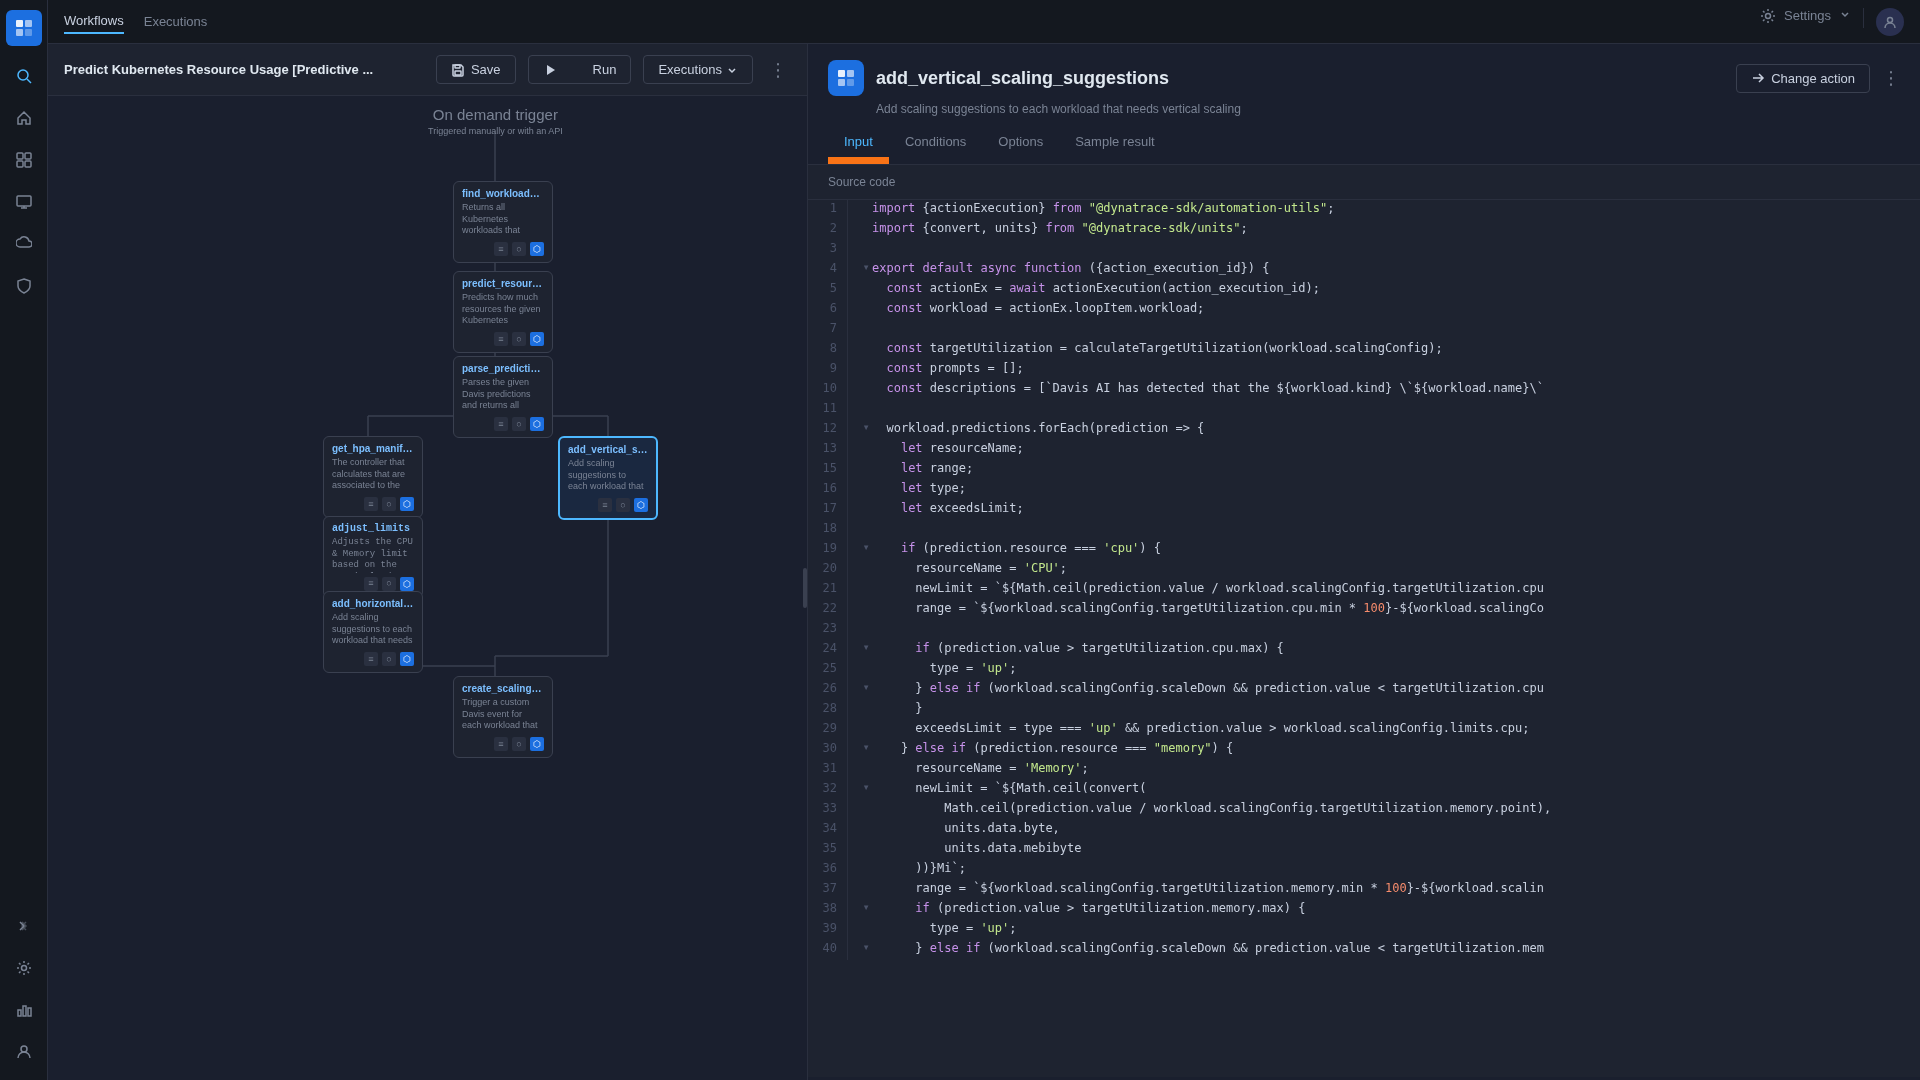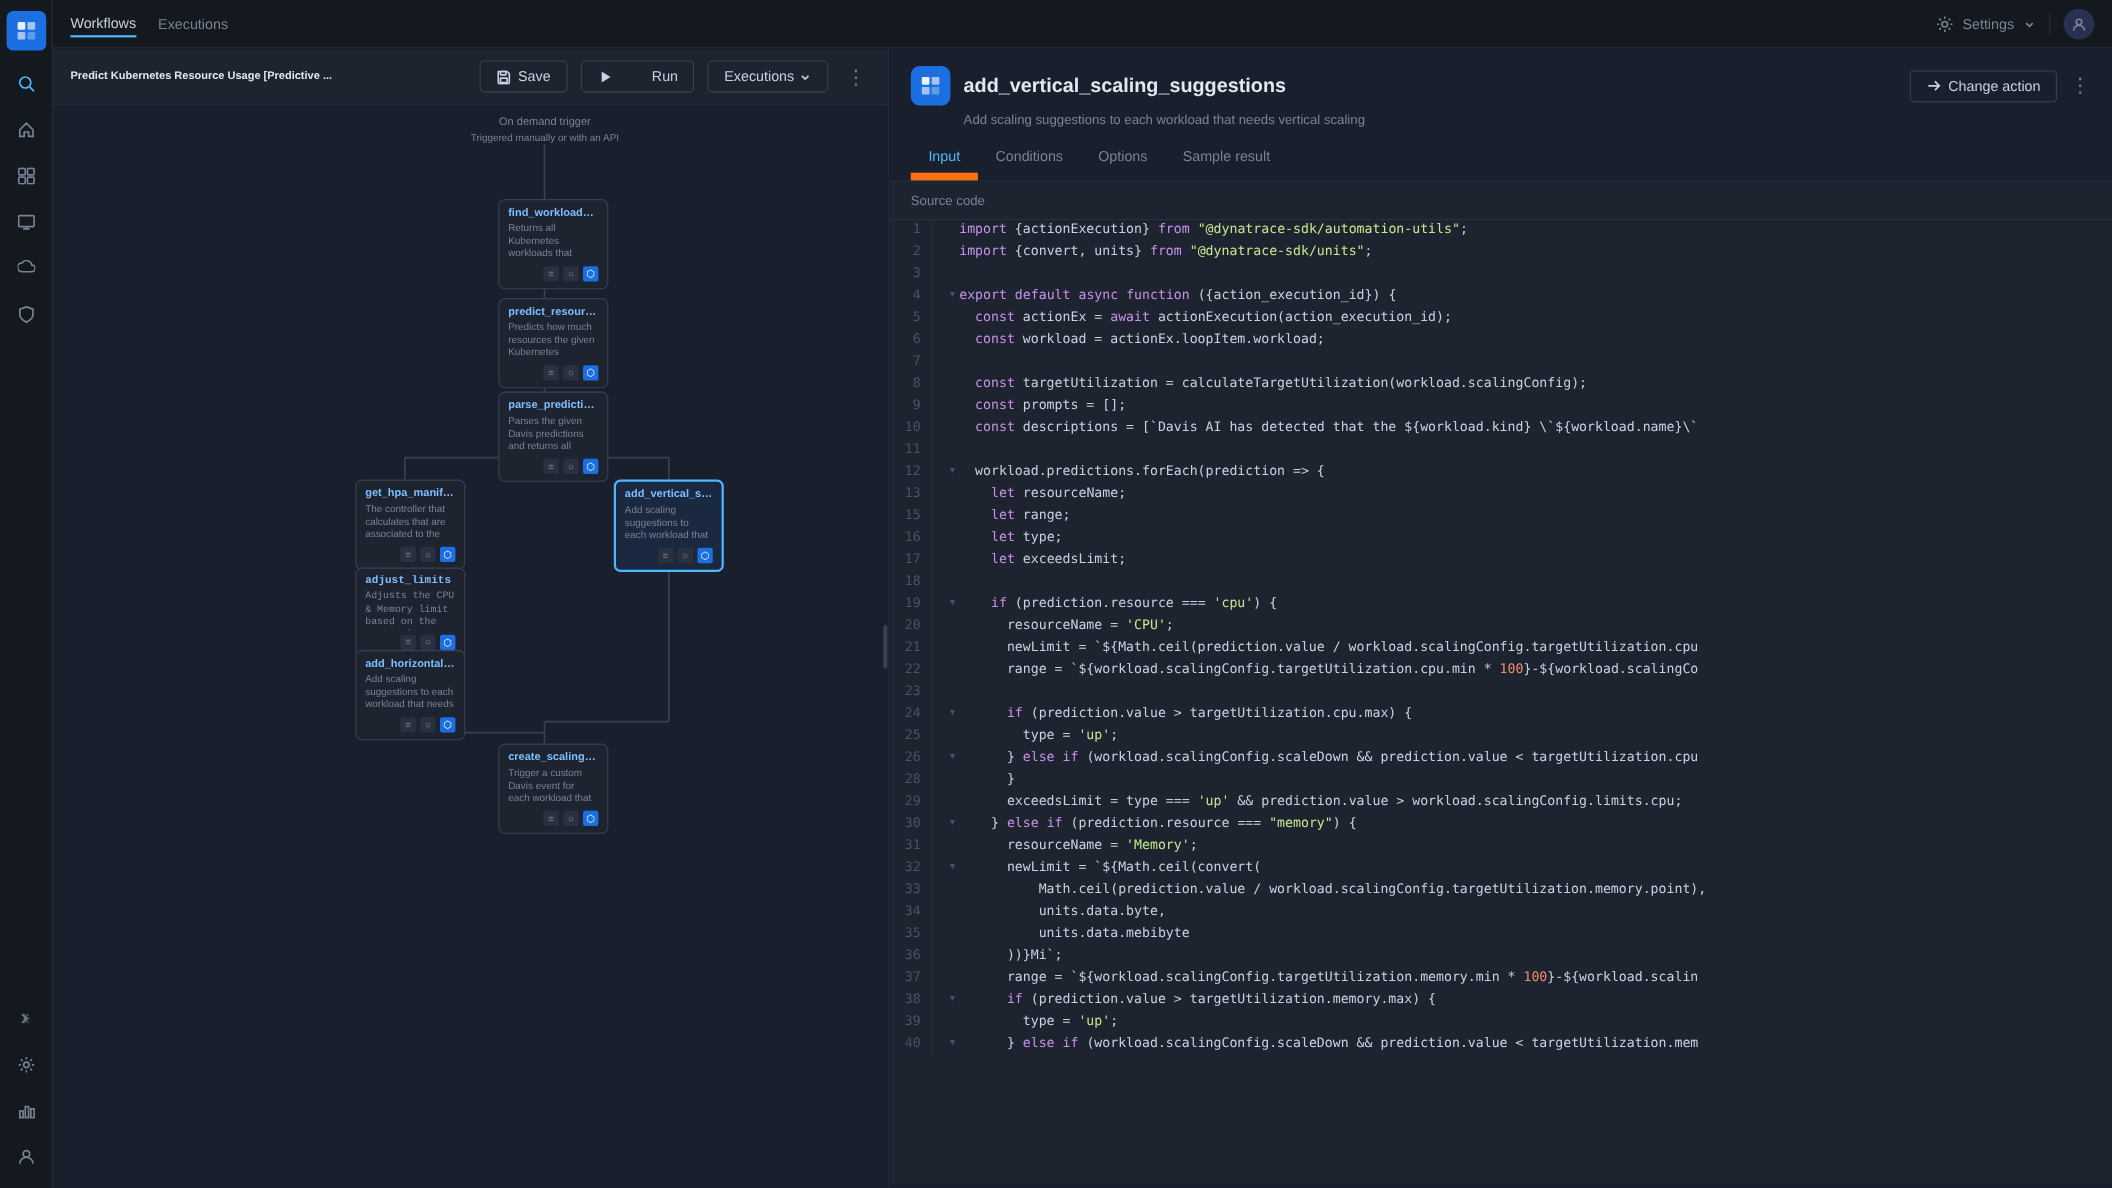--- a/index.html
+++ b/index.html
@@ -96,21 +96,21 @@
       background: #1e2330;
       display: flex;
       align-items: center;
       padding: 0 16px;
       gap: 12px;
       border-bottom: 1px solid #2a2f3e;
       flex-shrink: 0;
     }
     .canvas-title {
       flex: 1;
-      font-size: 10px;
+      font-size: 13px;
       font-weight: 600;
       color: #e0e8f0;
       white-space: nowrap;
       overflow: hidden;
       text-overflow: ellipsis;
     }
     .btn {
       display: flex;
       align-items: center;
       gap: 6px;
@@ -410,21 +410,21 @@
     </svg>
   </div>
 </div>
 
 <div class="main-content">
 
   <div class="top-nav">
     <span class="top-nav-link active">Workflows</span>
     <span class="top-nav-link">Executions</span>
     <div style="flex:1"></div>
-    <div style="display:flex;align-items:center;gap:8px;color:#7a8394;">
+    <div style="display:flex;align-items:flex-start;gap:8px;color:#7a8394;">
       <svg width="16" height="16" viewBox="0 0 16 16" fill="none" stroke="currentColor" stroke-width="1.5">
           <circle cx="8" cy="8" r="2.5"></circle>
           <path d="M8 1v2M8 13v2M1 8h2M13 8h2M3 3l1.5 1.5M11.5 11.5L13 13M3 13l1.5-1.5M11.5 4.5L13 3"></path>
         </svg>
       <span>Settings</span>
       <svg width="12" height="12" viewBox="0 0 12 12" fill="none" stroke="currentColor" stroke-width="1.5">
           <path d="M3 5l3 3 3-3"></path>
         </svg>
       <div style="width:1px;height:20px;background:#2a2f3e;margin:0 4px;"></div>
       <div style="width:28px;height:28px;background:#2a3050;border-radius:50%;display:flex;align-items:center;justify-content:center;color:#7a8394;">
@@ -482,21 +482,21 @@
 
           <line x1="320" y1="535" x2="320" y2="570" stroke="#3a4050" stroke-width="1.5"></line>
           <line x1="320" y1="570" x2="447" y2="570" stroke="#3a4050" stroke-width="1.5"></line>
 
           <line x1="560" y1="383" x2="560" y2="560" stroke="#3a4050" stroke-width="1.5"></line>
           <line x1="447" y1="560" x2="560" y2="560" stroke="#3a4050" stroke-width="1.5"></line>
           <line x1="447" y1="560" x2="447" y2="580" stroke="#3a4050" stroke-width="1.5"></line>
         </svg>
 
         <div style="position:absolute;left:380px;top:10px;text-align:center;">
-          <div style="color:#7a8394;font-size:10px;margin-bottom:3px;">On demand trigger</div>
+          <div style="color:#7a8394;font-size:15px;margin-bottom:3px;">On demand trigger</div>
           <div style="font-size:9px;color:#7a8394;">Triggered manually or with an API</div>
         </div>
 
         <div class="wf-node" style="left:405px;top:85px;width:95px;">
           <div class="wf-node-title">find_workloads_to_scale</div>
           <div class="wf-node-desc">Returns all Kubernetes workloads that should be scaled based on their predictions</div>
           <div class="wf-node-footer">
             <div class="wf-icon-btn">≡</div>
             <div class="wf-icon-btn">○</div>
             <div class="wf-icon-btn" style="background:#1c6fe0;color:white;">⬡</div>

